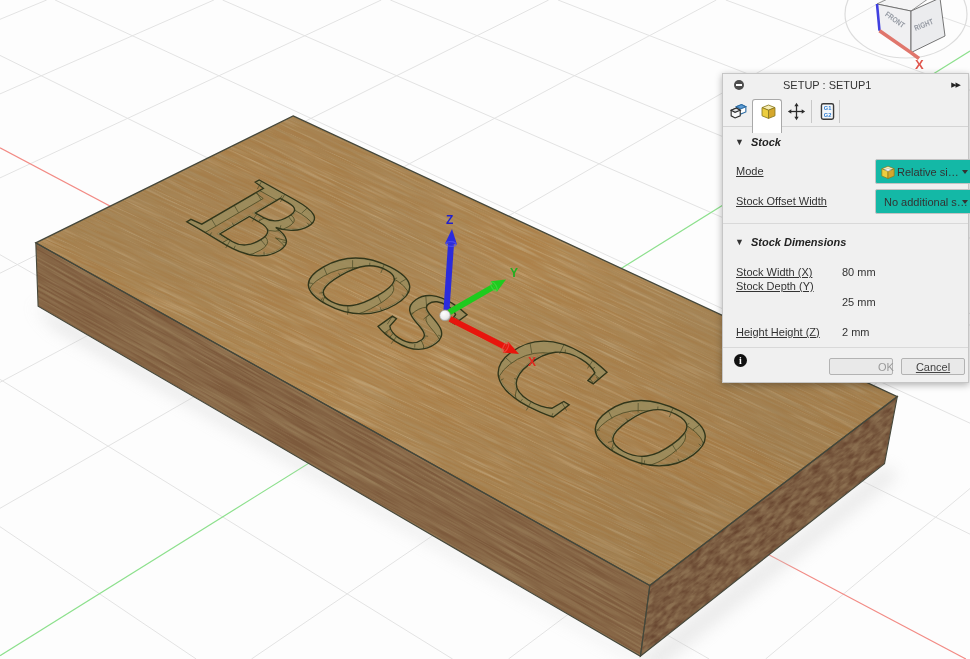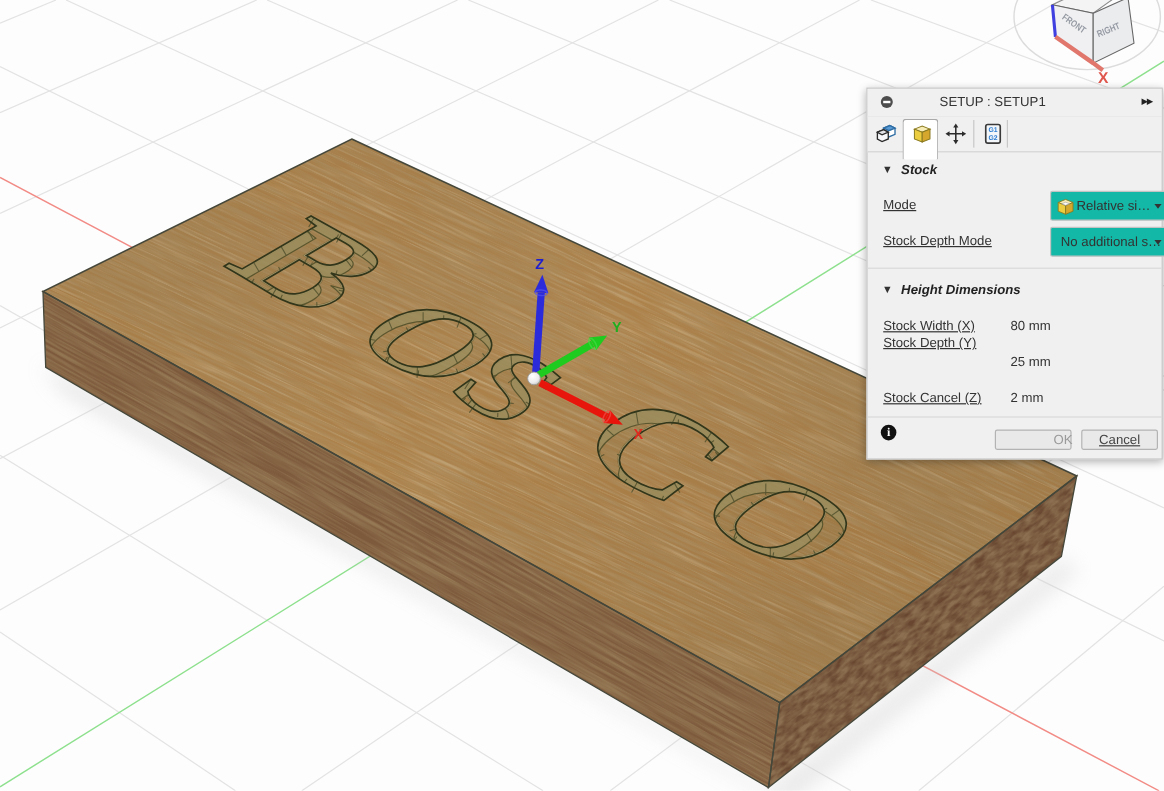--- a/index.html
+++ b/index.html
@@ -297,31 +297,31 @@
   <div class="drop" style="top:33px">
     <svg width="16" height="16" viewBox="0 0 22 22" style="margin:0 1px 0 4px;flex:none">
      <polygon points="2.5,6.5 11,3 19.5,6.5 11,10" fill="#f6ecb4" stroke="#8a7a20" stroke-width="1"></polygon>
      <polygon points="2.5,6.5 11,10 11,20 2.5,16.5" fill="#eccd3f" stroke="#8a7a20" stroke-width="1"></polygon>
      <polygon points="11,10 19.5,6.5 19.5,16.5 11,20" fill="#d5a72c" stroke="#8a7a20" stroke-width="1"></polygon>
      <polygon points="6.5,8 11,6.2 15.5,8 11,9.8" fill="#fdfdfd" stroke="#aaa" stroke-width="0.8"></polygon>
     </svg>
     <span class="dtext">Relative si…</span>
           <span class="caret"></span>
   </div>
-  <div class="lbl" style="top:69px">Stock Depth Mode</div>
+  <div class="lbl" style="top:69px">Stock Offset Width</div>
   <div class="drop" style="top:63px">
           <span class="dtext" style="margin-left:8px">No additional s…</span>
           <span class="caret"></span>
         </div>
   <div class="hr" style="top:97px"></div>
-  <div class="sect" style="top:110px"><span class="tri">▼</span><b>Height Dimensions</b></div>
+  <div class="sect" style="top:110px"><span class="tri">▼</span><b>Stock Dimensions</b></div>
   <div class="lbl" style="top:140px">Stock Width (X)</div>
         <div class="val" style="top:140px">80 mm</div>
   <div class="lbl" style="top:154px">Stock Depth (Y)</div>
         <div class="val" style="top:170px">25 mm</div>
-  <div class="lbl" style="top:200px">Stock Cancel (Z)</div>
+  <div class="lbl" style="top:200px">Height Height (Z)</div>
         <div class="val" style="top:200px">2 mm</div>
   <div class="hr" style="top:221px"></div>
   <div class="info">i</div>
   <button class="btn ok">OK</button>
   <button class="btn cancel">Cancel</button>
  </div>
 </div>
 </div>
 </body></html>

